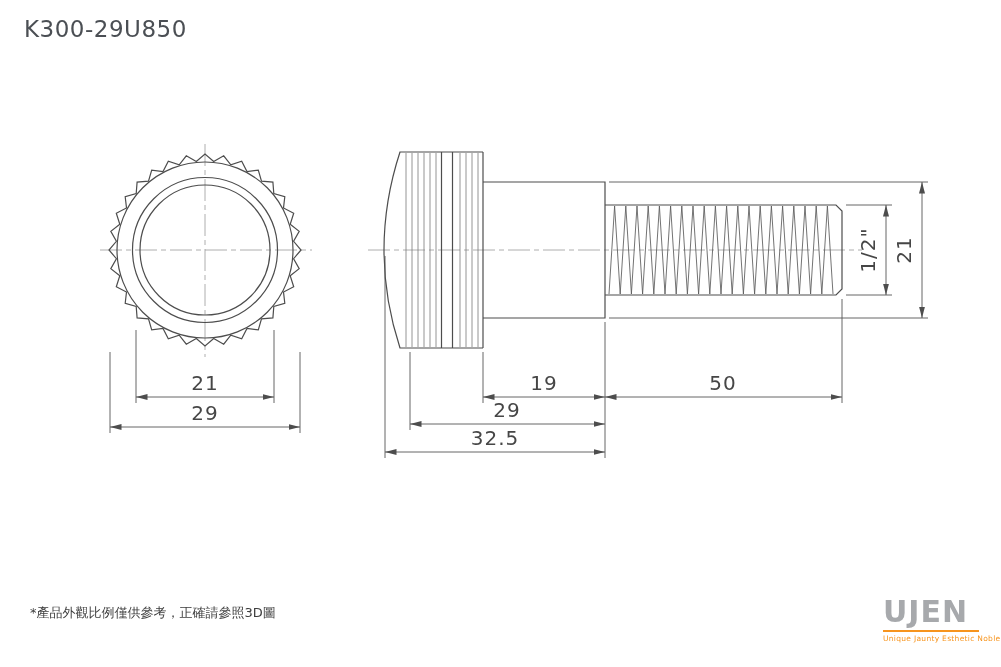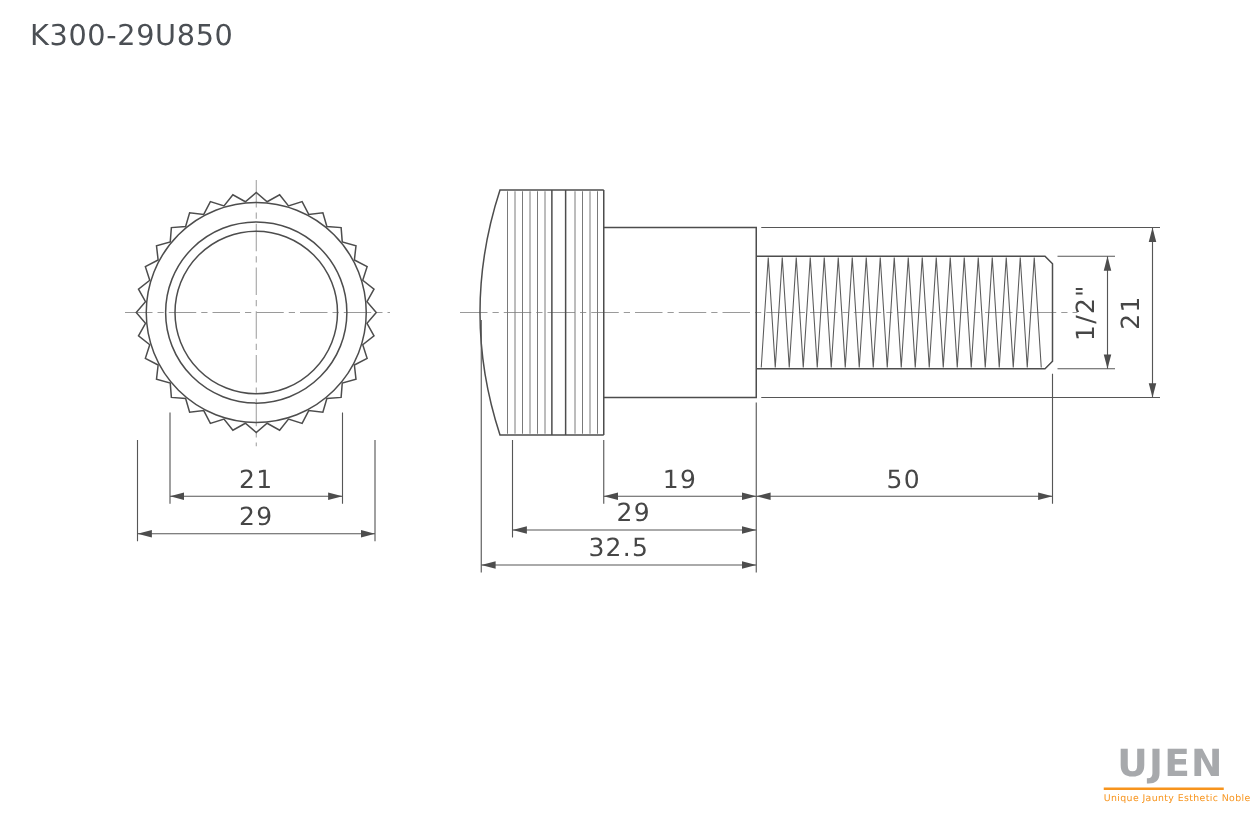--- a/index.html
+++ b/index.html
@@ -15,21 +15,21 @@
   .lnt { stroke:#7a7a7a; stroke-width:.8; fill:none; }
   .lnz { stroke:#5a5a5a; stroke-width:.85; fill:none; }
   .cl line { stroke:#9a9a9a; stroke-width:.8; stroke-dasharray:22 4 5 4; }
   .dim line { stroke:#565656; stroke-width:.9; }
   .dim text { fill:#464646; font-size:20px; letter-spacing:1px;
               text-anchor:middle; font-family:"DejaVu Sans", sans-serif; }
 
   .footnote-zh { position:absolute; left:30px; top:604px; font-size:13px; color:#3d3d3d; }
   .footnote-en { position:absolute; left:30px; top:625px; font-size:11px; color:#3d3d3d; }
 
-  .logo { position:absolute; right:22px; top:597px; text-align:right; width:96px; }
+  .logo { position:absolute; right:22px; top:597px; text-align:left; width:96px; }
   .logo-name { font-size:30px; font-weight:bold; color:#a7a9ac; line-height:1;
                letter-spacing:1px; }
   .logo-rule { height:2px; background:#f7941d; margin:3px 0 2px; }
   .logo-tagline { font-size:7.5px; color:#f7941d; letter-spacing:.3px; white-space:nowrap; }
 </style>
 </head>
 <body>
 
 <div class="canvas">
 
@@ -132,20 +132,21 @@
       <g>
         <line x1="609" y1="182" x2="928" y2="182"></line>
         <line x1="609" y1="318" x2="928" y2="318"></line>
         <line x1="922" y1="182" x2="922" y2="318" marker-start="url(#arr)" marker-end="url(#arr)"></line>
         <text x="911" y="250" transform="rotate(-90 911 250)">21</text>
       </g>
 
     </g>
   </svg>
 
+  <div class="footnote-zh">*產品外觀比例僅供參考，正確請參照3D圖</div>
 
   <div class="logo">
     <div class="logo-name">UJEN</div>
     <div class="logo-rule"></div>
     <div class="logo-tagline">Unique Jaunty Esthetic Noble</div>
   </div>
 
 </div>
 
 </body></html>

